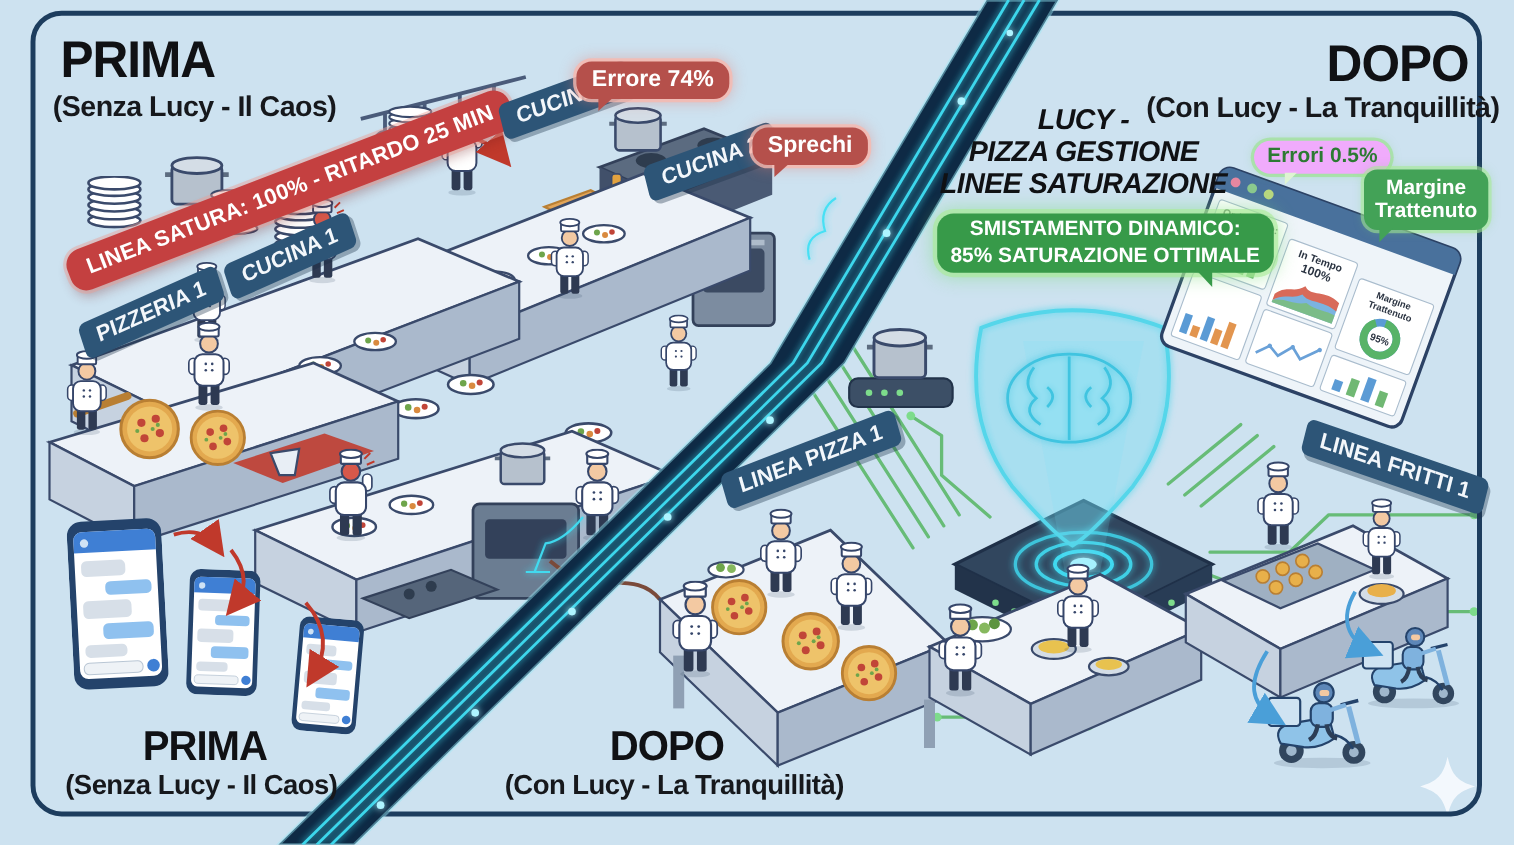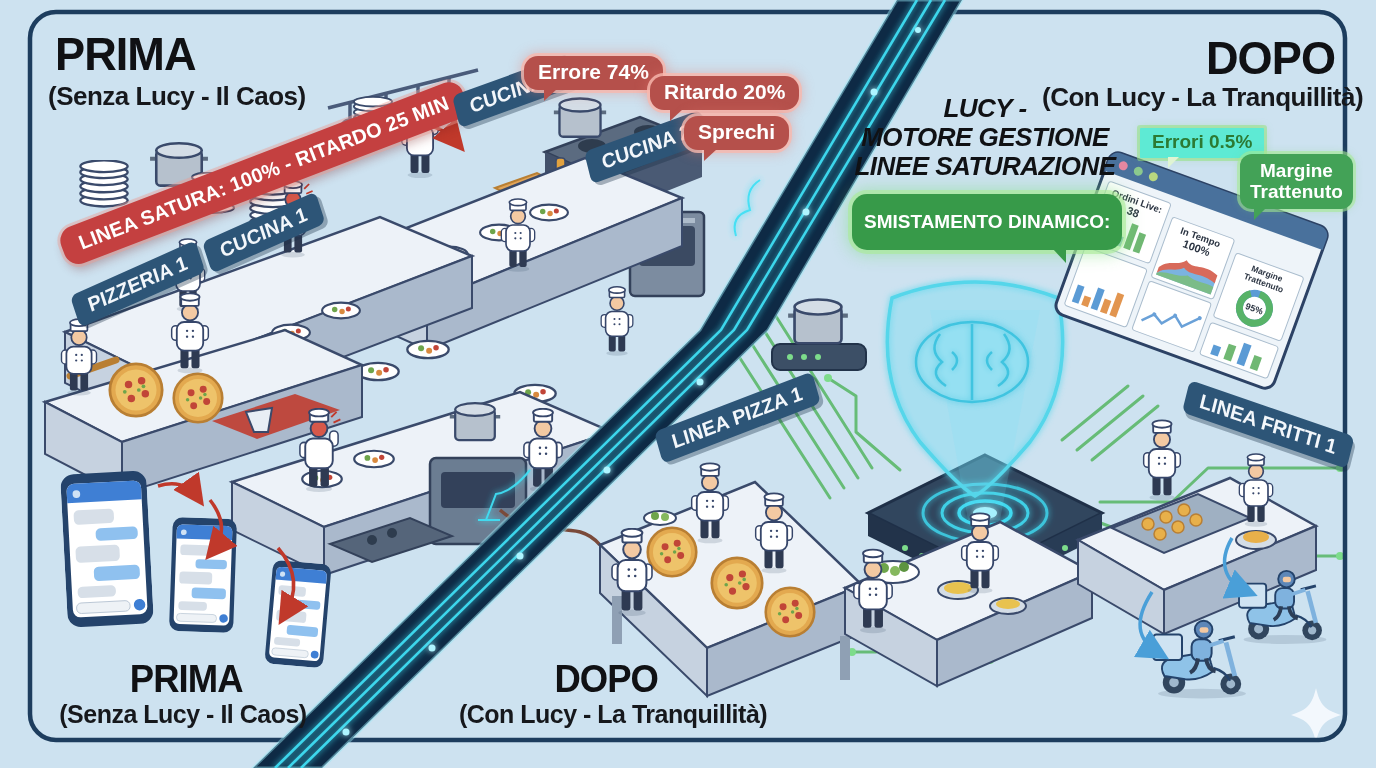--- a/index.html
+++ b/index.html
@@ -26,25 +26,25 @@
           box-shadow:0 0 0 3px rgba(235,160,150,.45),0 6px 10px rgba(120,30,30,.3);white-space:nowrap;
           transform-origin:left top;letter-spacing:.2px;}
 
   
   .bubble{position:absolute;border-radius:14px;white-space:nowrap;}
   .bubble-red{background:#b5504b;color:#fff;font-weight:600;font-size:21px;padding:4px 14px 6px;
               box-shadow:0 0 0 3px rgba(248,185,175,.8),0 0 12px 4px rgba(230,120,110,.35);}
   .bubble-red::after{content:'';position:absolute;left:20px;bottom:-11px;width:0;height:0;
               border-top:12px solid #b5504b;border-right:13px solid transparent;}
   .bubble-green-big{background:#379a49;color:#fff;font-weight:800;font-size:19px;text-align:center;line-height:1.25;
-              padding:16px 12px;border-radius:15px;white-space:nowrap;
+              padding:3px 12px;border-radius:15px;white-space:nowrap;
               box-shadow:0 0 0 4px rgba(170,235,150,.6),0 0 16px 5px rgba(120,220,120,.45);}
   .bubble-green-big::after{content:'';position:absolute;right:56px;bottom:-13px;width:0;height:0;
               border-top:15px solid #379a49;border-left:14px solid transparent;}
-  .bubble-green-light{background:#5eead4;color:#2c7a33;font-weight:700;font-size:19px;padding:3px 12px 5px;border-radius:1px;
+  .bubble-green-light{background:#f0abfc;color:#2c7a33;font-weight:700;font-size:19px;padding:3px 12px 5px;border-radius:15px;
               box-shadow:0 0 0 3px rgba(150,225,130,.55),0 0 10px rgba(120,210,110,.4);}
   .bubble-green-light::after{content:'';position:absolute;left:28px;bottom:-10px;width:0;height:0;
               border-top:11px solid #dff4d3;border-right:11px solid transparent;}
   .bubble-green-dark{background:#43a257;color:#fff;font-weight:700;font-size:19px;text-align:center;line-height:1.12;
               padding:6px 10px;border-radius:12px;box-shadow:0 0 0 3px rgba(165,235,145,.55),0 0 10px rgba(120,210,110,.4);}
   .bubble-green-dark::after{content:'';position:absolute;left:14px;bottom:-11px;width:0;height:0;
               border-top:12px solid #43a257;border-right:12px solid transparent;}
 </style>
 </head>
 <body>
@@ -498,39 +498,39 @@
 </svg>
 
 <div class="abs hd hd-big" style="left:55px;top:30px">PRIMA</div>
 <div class="abs hd-sub" style="left:48px;top:83px">(Senza Lucy - Il Caos)</div>
 
 <div class="abs hd hd-big" style="left:1206px;top:34px">DOPO</div>
 <div class="abs hd-sub" style="left:1042px;top:84px">(Con Lucy - La Tranquillità)</div>
 
 <div class="abs lucy-title" style="left:843px;top:94px">
   <span style="display:block">LUCY -</span>
-  <span style="display:block">MOTORE GESTIONE</span>
+  <span style="display:block">PIZZA GESTIONE</span>
   <span style="display:block">LINEE SATURAZIONE</span>
 </div>
 
 <div class="abs ribbon" style="left:56px;top:232px;transform:rotate(-21deg)">LINEA SATURA: 100% - RITARDO 25 MIN</div>
 
 <div class="abs station" style="left:70px;top:296px;transform:rotate(-24deg) skewX(-6deg)">PIZZERIA 1</div>
 <div class="abs station" style="left:202px;top:242px;transform:rotate(-24deg) skewX(-6deg)">CUCINA 1</div>
 <div class="abs station" style="left:452px;top:96px;transform:rotate(-20deg) skewX(-6deg)">CUCINA 1</div>
 <div class="abs station" style="left:584px;top:152px;transform:rotate(-20deg) skewX(-6deg)">CUCINA 2</div>
 <div class="abs station" style="left:654px;top:432px;transform:rotate(-21deg) skewX(-5deg)">LINEA PIZZA 1</div>
 <div class="abs station" style="left:1190px;top:380px;transform:rotate(19deg) skewX(5deg)">LINEA FRITTI 1</div>
 
 <div class="bubble bubble-red" style="left:524px;top:56px">Errore 74%</div>
-<div class="bubble bubble-red" style="left:650px;top:76px">Ritardo 20%</div>
 <div class="bubble bubble-red" style="left:684px;top:116px">Sprechi</div>
 
 <div class="bubble bubble-green-big" style="left:852px;top:194px">
   <span style="display:block">SMISTAMENTO DINAMICO:</span>
+  <span style="display:block">85% SATURAZIONE OTTIMALE</span>
 </div>
 
 <div class="bubble bubble-green-light" style="left:1140px;top:128px">Errori 0.5%</div>
 
 <div class="bubble bubble-green-dark" style="left:1240px;top:154px">
   <span style="display:block">Margine</span>
   <span style="display:block">Trattenuto</span>
 </div>
 
 <div class="abs hd hd-mid ctr" style="left:95px;top:660px;width:190px">PRIMA</div>

